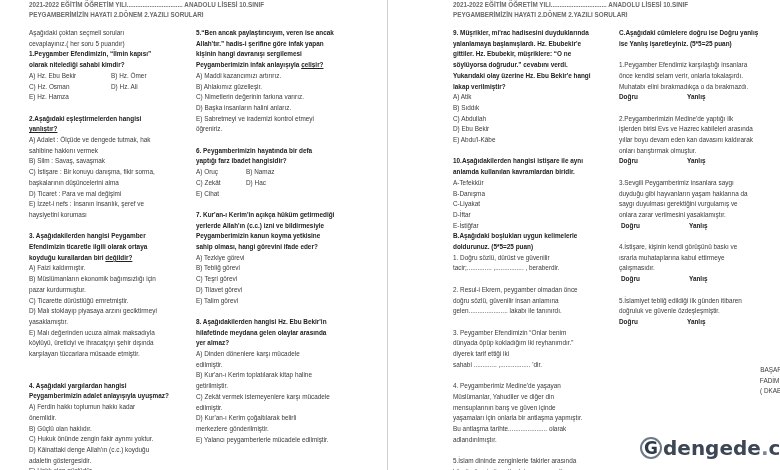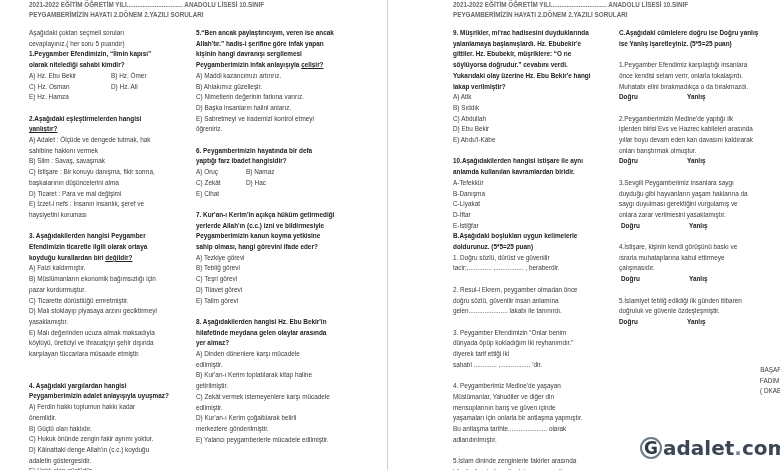--- a/index.html
+++ b/index.html
@@ -308,16 +308,16 @@
 
   <div class="sign" style="top:365px;">
     <div>BAŞARILAR DİLERİM</div>
     <div>FADİME MUTİ ÜLKER</div>
     <div>( DKAB ÖĞRETMENİ)</div>
   </div>
 </div>
 
 <div class="logo">
   <span class="g">G</span>
-  <span>adalet</span>
+  <span>dengede</span>
   <span class="dot">.</span>
   <span>com</span>
 </div>
 
 </body></html>

